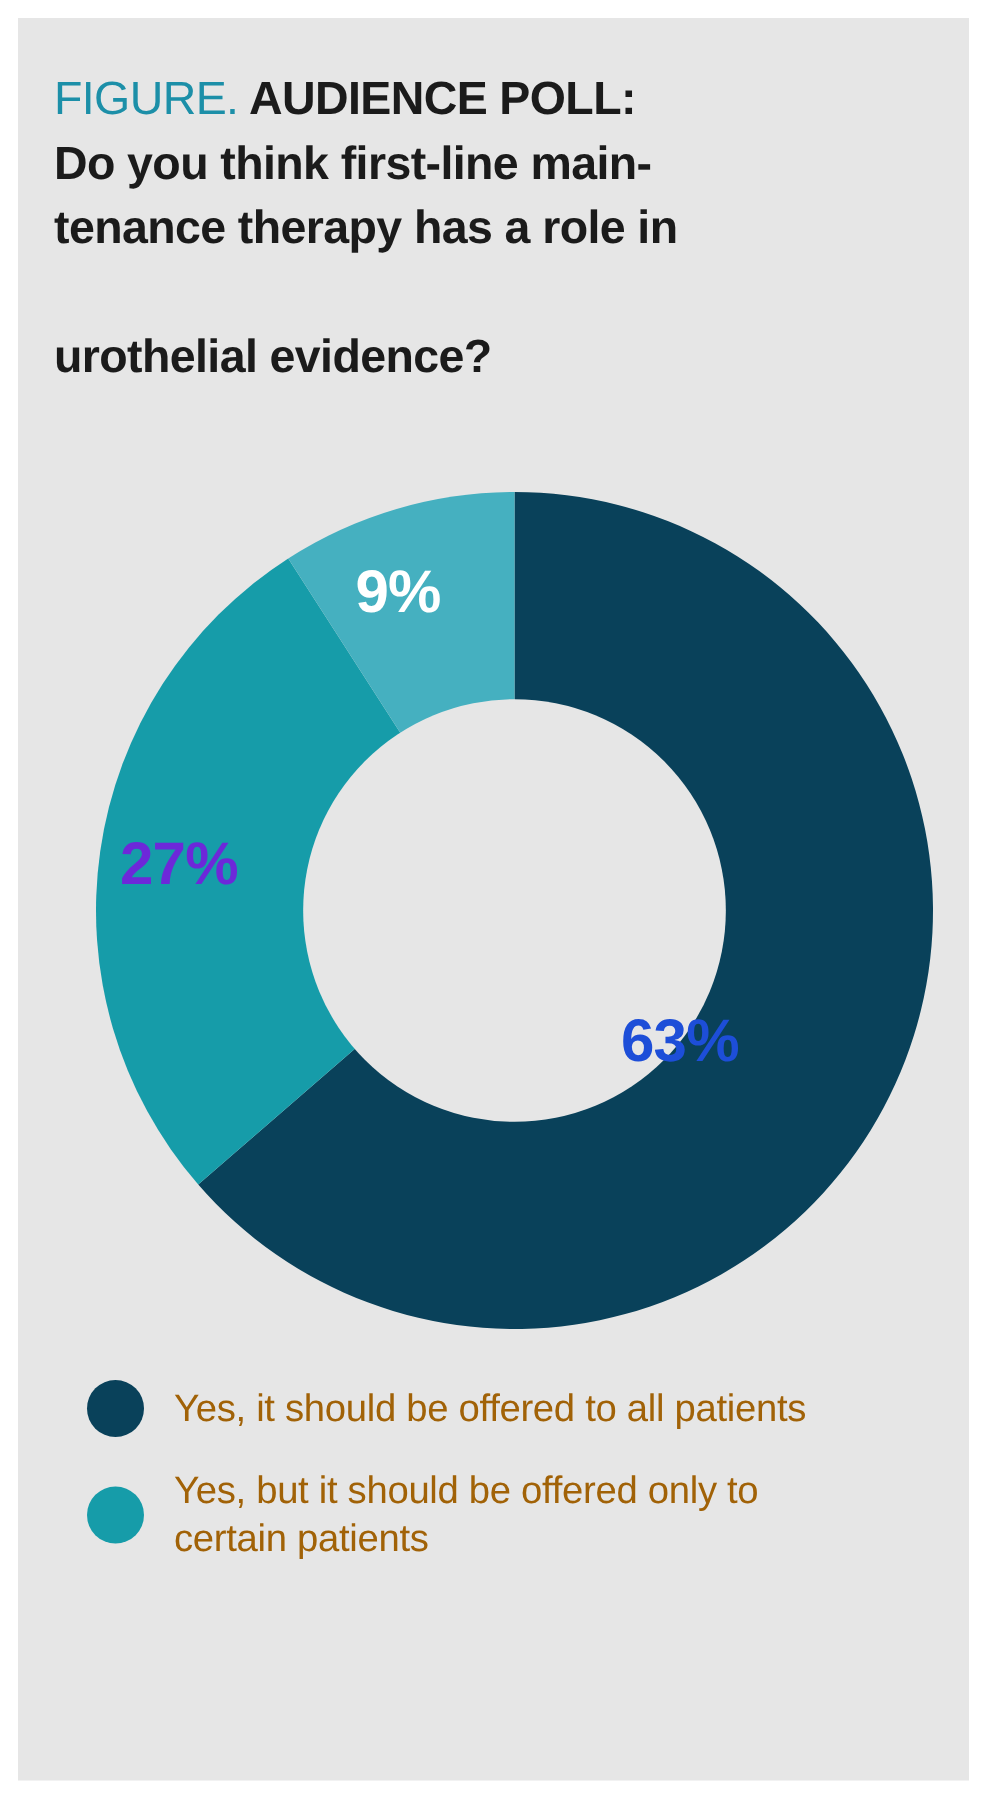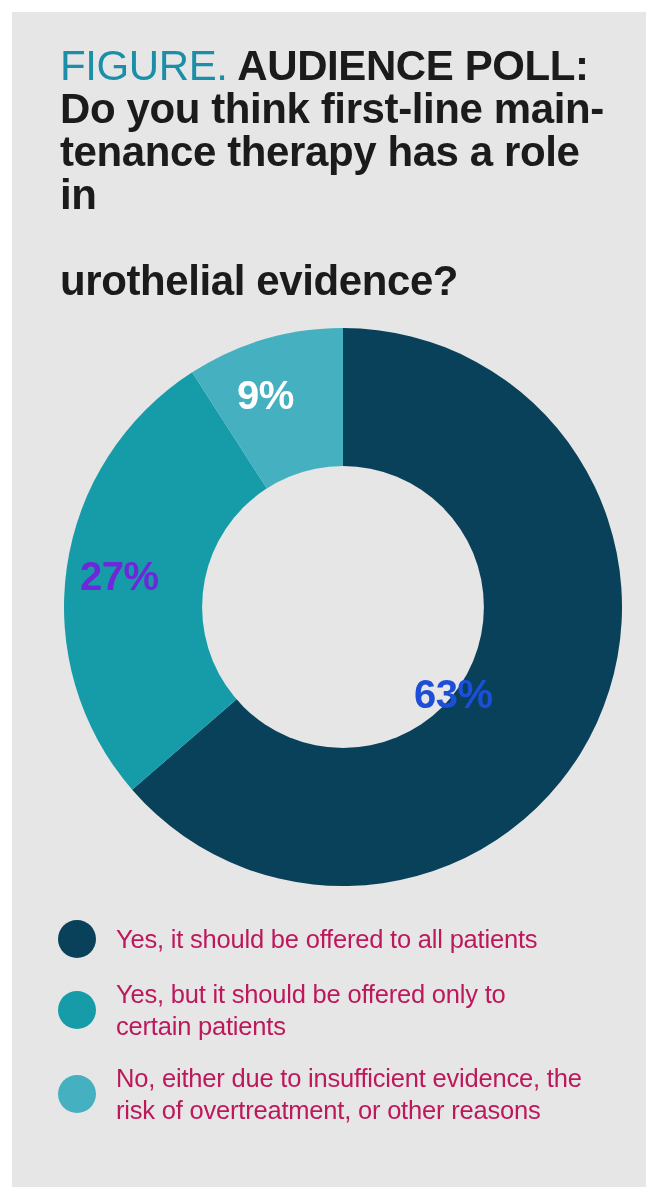--- a/index.html
+++ b/index.html
@@ -20,26 +20,26 @@
     top: 12px;
     width: 634px;
     height: 1175px;
     background: #e6e6e6;
     box-sizing: border-box;
   }
 
   
   #title-block {
     position: absolute;
-    left: 48px;
+    left: 24px;
     top: 32px;
     width: 560px;
     font-family: "Liberation Sans", sans-serif;
     font-weight: bold;
-    font-size: 42px;
+    font-size: 31px;
     line-height: 43px;
     letter-spacing: -0.4px;
     color: #1b1b1b;
   }
   #title-block .figure-word {
     font-weight: normal;
     color: #1c8fa8;
   }
 
   
@@ -81,21 +81,21 @@
     flex: 0 0 auto;
     width: 38px;
     height: 38px;
     border-radius: 50%;
     margin-right: 20px;
   }
   .legend-text {
     font-family: "Liberation Sans", sans-serif;
     font-size: 25.5px;
     line-height: 32px;
-    color: #be185d;
+    color: #a16207;
     letter-spacing: -0.2px;
   }
 </style>
 </head>
 <body style="background: rgb(255, 255, 255);">
 
 <div id="figure-card" style="background: rgb(230, 230, 230);">
 
   <div id="title-block">
     <span class="figure-word" style="color: rgb(28, 143, 168);">FIGURE.</span>
@@ -131,22 +131,15 @@
     </div>
 
     <div class="legend-row">
       <span class="legend-dot" style="background: rgb(22, 156, 169);"></span>
       <span class="legend-text">
         <span>Yes, but it should be offered only to</span><br>
         <span>certain patients</span>
       </span>
     </div>
 
-    <div class="legend-row">
-      <span class="legend-dot" style="background: rgb(69, 176, 192);"></span>
-      <span class="legend-text">
-        <span>No, either due to insufficient evidence, the</span><br>
-        <span>risk of overtreatment, or other reasons</span>
-      </span>
-    </div>
 
   </div>
 </div>
 
 </body></html>

